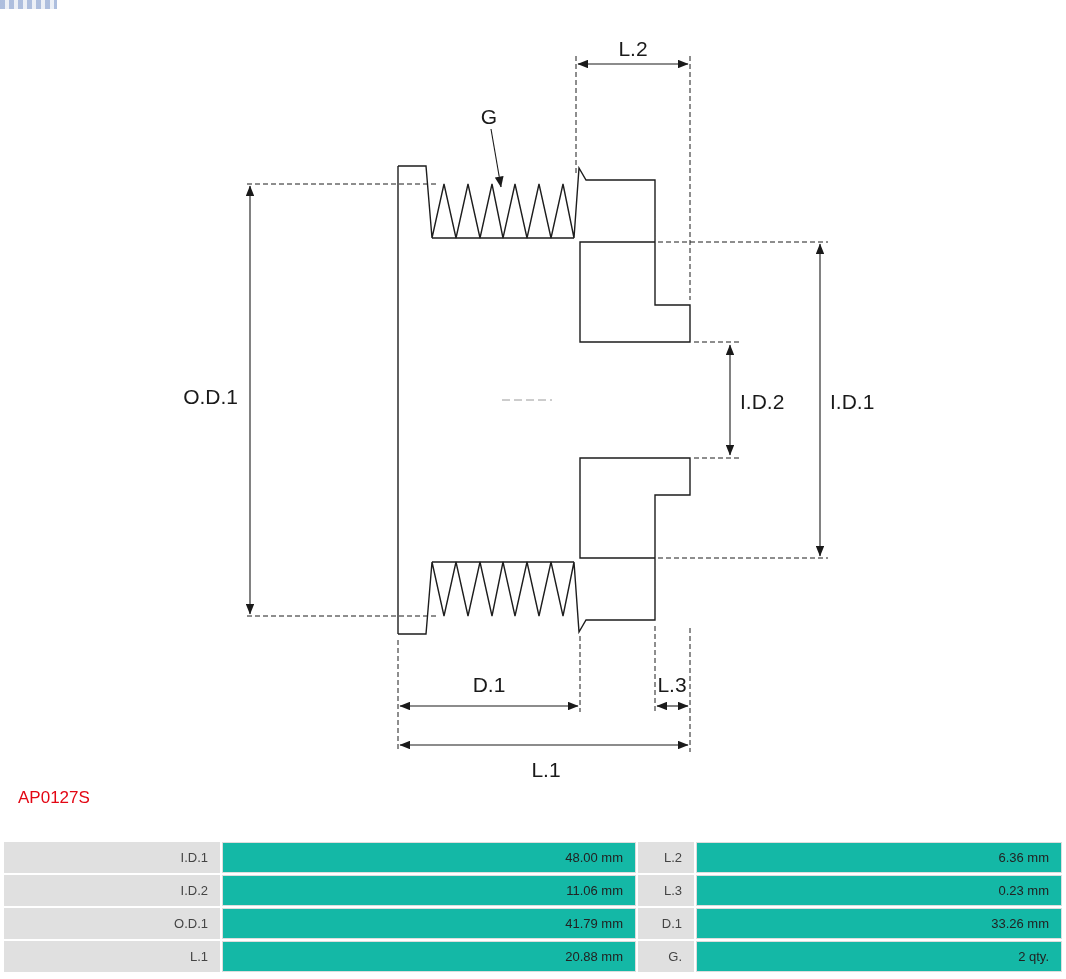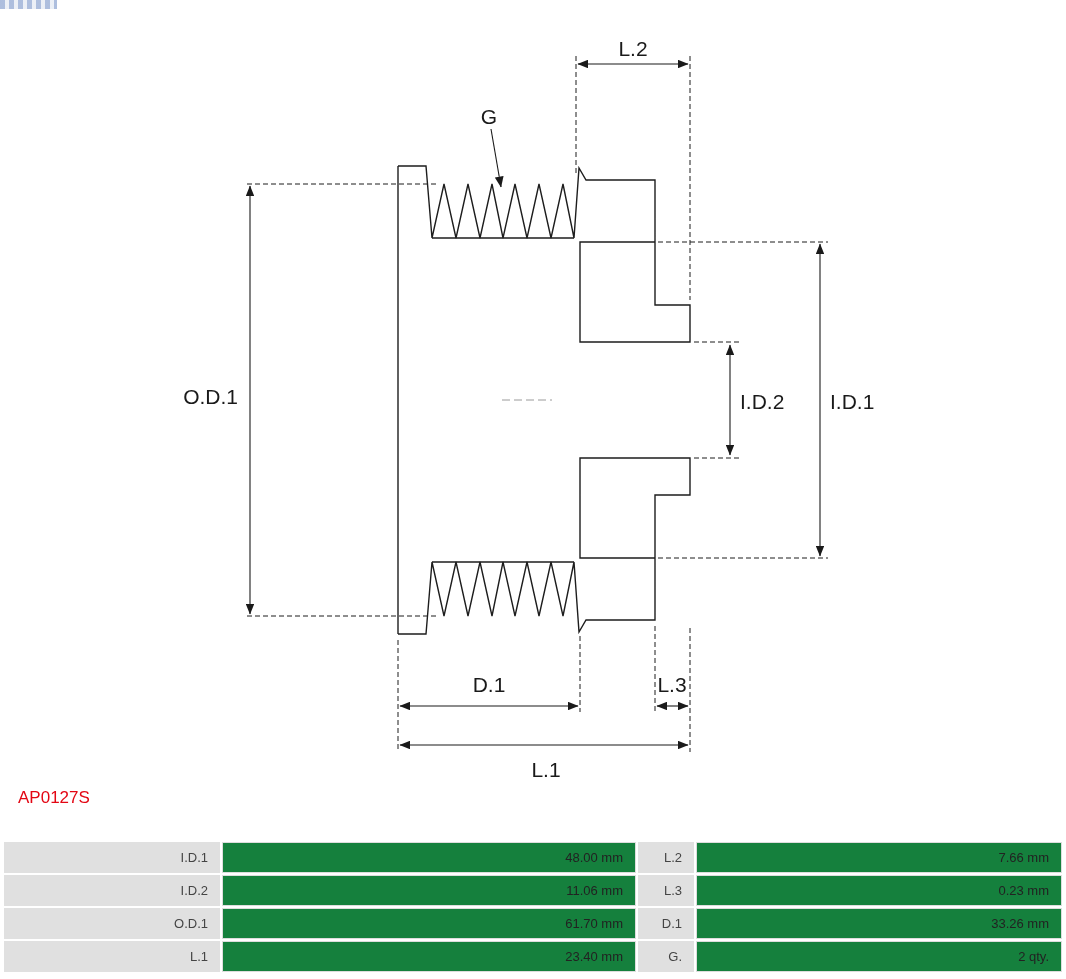--- a/index.html
+++ b/index.html
@@ -6,21 +6,21 @@
   body{width:1066px;height:979px;position:relative;font-family:"Liberation Sans",sans-serif;overflow:hidden;}
   .logo-strip{position:absolute;top:0;left:0;width:57px;height:9px;
     background:repeating-linear-gradient(90deg,#9fb3d8 0 5px,#e8edf5 5px 9px);opacity:.85;}
   .drawing-wrap{position:absolute;top:0;left:0;width:1066px;height:800px;}
   svg text{font-family:"Liberation Sans",sans-serif;font-size:21px;fill:#1a1a1a;stroke:none;}
   .product-code{position:absolute;top:788px;left:18px;color:#e30613;font-size:17px;line-height:20px;}
   table.dims{position:absolute;top:840px;left:2px;width:1062px;border-collapse:separate;border-spacing:2px;
     font-size:13px;table-layout:fixed;}
   table.dims td{height:29px;padding:0 12px 0 0;text-align:right;vertical-align:middle;white-space:nowrap;}
   td.lbl{background:#e0e0e0;color:#444;}
-  td.val{background:#15803d;border:1px solid #ddd;color:#222;}
+  td.val{background:#14b8a6;border:1px solid #ddd;color:#222;}
 </style>
 </head>
 <body>
 
 <div class="logo-strip"></div>
 
 <div class="drawing-wrap">
 <svg width="1066" height="800" viewBox="0 0 1066 800">
   <defs>
     <marker id="arr" viewBox="0 0 10 8" refX="9.5" refY="4" markerWidth="10" markerHeight="8" orient="auto-start-reverse">
@@ -82,34 +82,34 @@
     <col style="width:216px">
       <col style="width:414px">
       <col style="width:56px">
       <col>
   </colgroup>
   <tbody>
     <tr>
       <td class="lbl">I.D.1</td>
       <td class="val">48.00 mm</td>
       <td class="lbl">L.2</td>
-      <td class="val">7.66 mm</td>
+      <td class="val">6.36 mm</td>
     </tr>
     <tr>
       <td class="lbl">I.D.2</td>
       <td class="val">11.06 mm</td>
       <td class="lbl">L.3</td>
       <td class="val">0.23 mm</td>
     </tr>
     <tr>
       <td class="lbl">O.D.1</td>
-      <td class="val">61.70 mm</td>
+      <td class="val">41.79 mm</td>
       <td class="lbl">D.1</td>
       <td class="val">33.26 mm</td>
     </tr>
     <tr>
       <td class="lbl">L.1</td>
-      <td class="val">23.40 mm</td>
+      <td class="val">20.88 mm</td>
       <td class="lbl">G.</td>
       <td class="val">2 qty.</td>
     </tr>
   </tbody>
 </table>
 
 </body></html>

